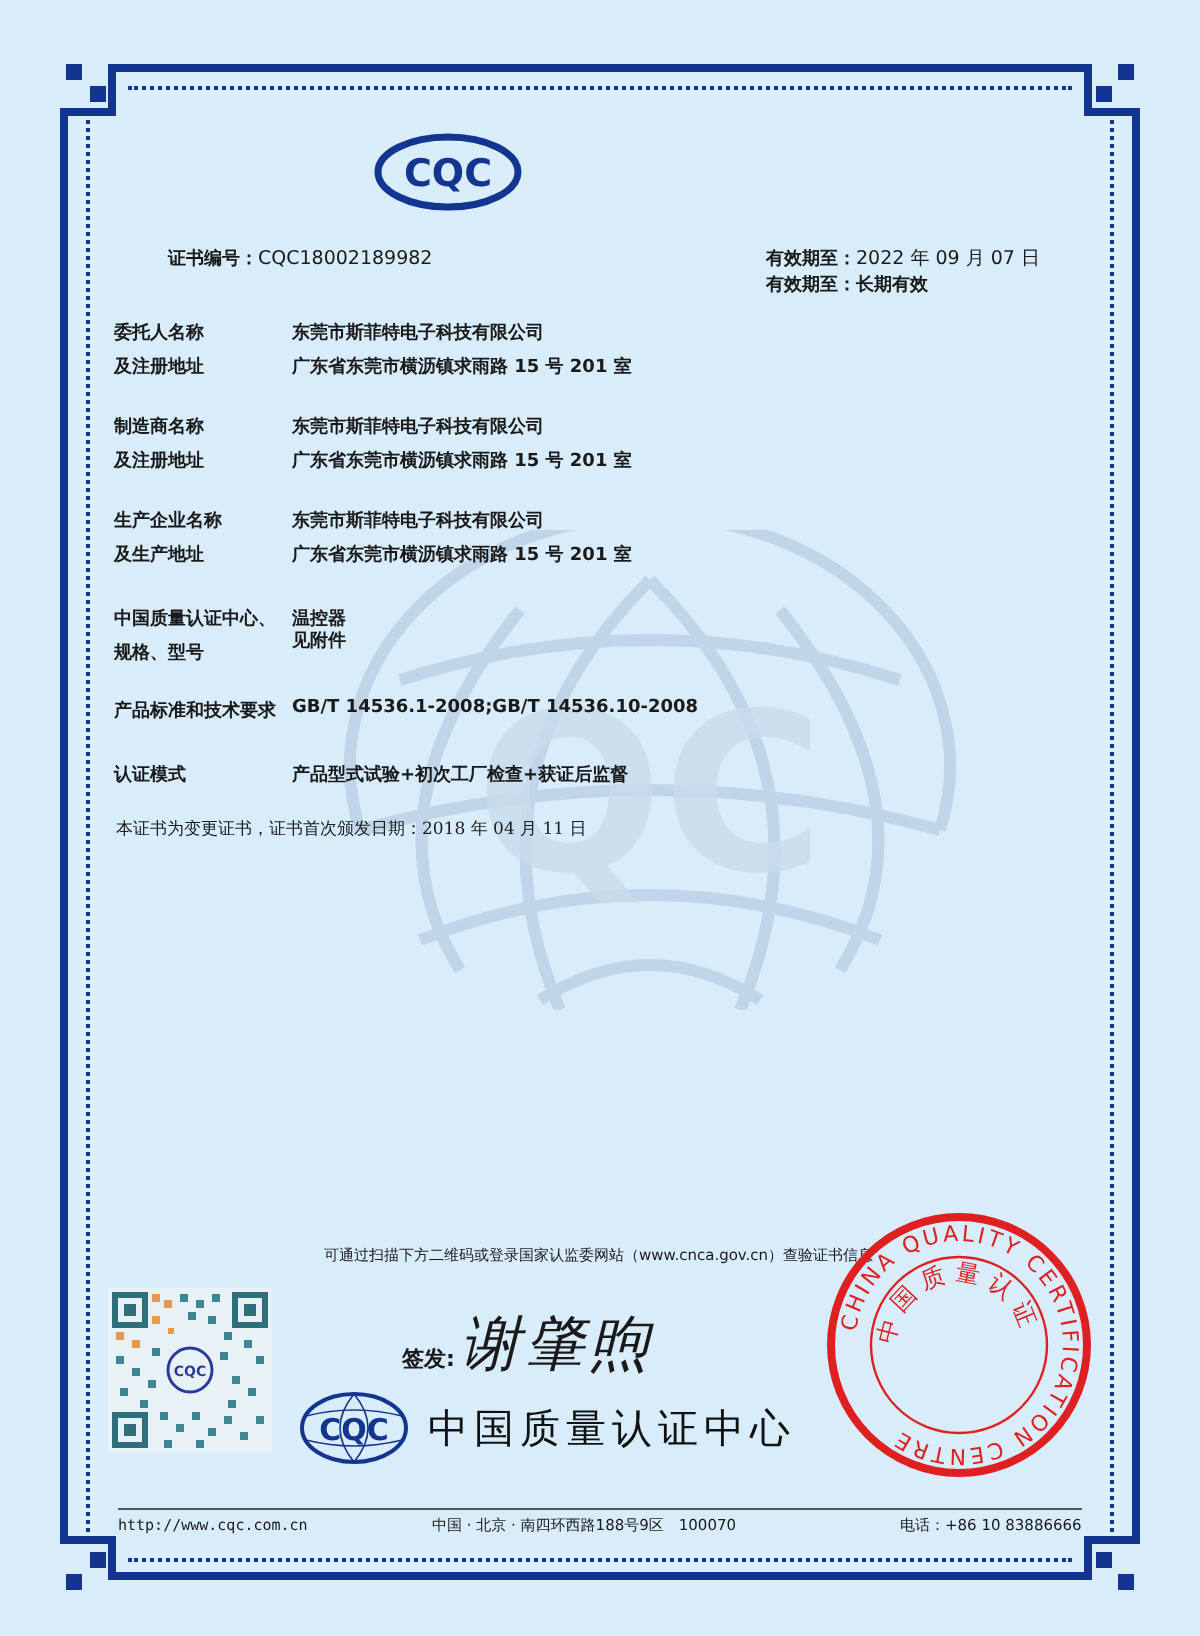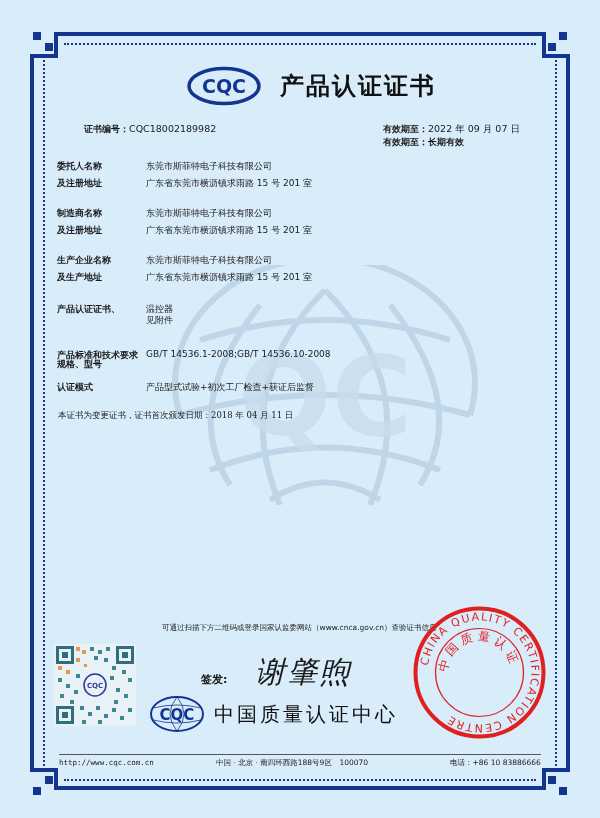--- a/index.html
+++ b/index.html
@@ -18,30 +18,30 @@
 
   .watermark { position: absolute; left: 160px; top: 265px; width: 330px; height: 240px; opacity: 1; }
 
   .title-row { position: absolute; left: 186px; top: 66px; height: 40px; display: flex; align-items: center; }
   .title-text { font-size: 24px; font-weight: bold; letter-spacing: 2px; margin-left: 18px; color: #111; }
 
   .meta-label { font-size: 9px; font-weight: bold; font-family: "DejaVu Serif", serif; text-align: right; }
   .meta-value { font-size: 9.5px; }
 
   .field-label { position: absolute; left: 57px; font-size: 9px; font-weight: bold; }
-  .field-value { position: absolute; left: 146px; font-size: 9px; }
+  .field-value { position: absolute; left: 146px; font-size: 9px; font-weight: bold; }
 
   .notes { position: absolute; left: 58px; top: 408px; font-size: 8.5px; font-family: "DejaVu Serif", serif; line-height: 15px; }
 
   .verify-note { position: absolute; left: 162px; top: 623px; font-size: 7.5px; }
 
   .qr { position: absolute; left: 54px; top: 644px; width: 82px; height: 82px; }
 
   .sign-label { position: absolute; left: 201px; top: 672px; font-size: 11px; font-weight: bold; }
-  .signature { position: absolute; left: 230px; top: 652px; font-size: 30px; font-family: Liberation Mono, monospace; font-style: italic; letter-spacing: 2px; margin-left: 25px; }
+  .signature { position: absolute; left: 230px; top: 652px; font-size: 30px; font-family: Liberation Mono, monospace; font-style: italic; letter-spacing: 2px; }
 
   .org-row { position: absolute; left: 148px; top: 694px; display: flex; align-items: center; }
   .org-name { font-size: 20px; letter-spacing: 3px; margin-left: 8px; color: #111; }
 
   .seal { position: absolute; left: 412px; top: 605px; width: 135px; height: 135px; }
 
   .footer-rule { position: absolute; left: 59px; top: 754px; width: 482px; height: 1px; background: #555; }
   .footer { position: absolute; top: 758px; font-size: 7.5px; }
 </style>
 </head>
@@ -89,21 +89,20 @@
     <path d="M230 40 Q310 140 260 220"></path>
   </g>
   <text x="165" y="170" text-anchor="middle" font-family="DejaVu Sans, sans-serif" font-weight="bold" font-size="110" fill="#c8dcec" opacity="0.8">QC</text>
 </svg>
 
 <div class="title-row">
   <svg width="76" height="40" viewBox="0 0 76 40">
     <ellipse cx="38" cy="20" rx="35" ry="17.5" fill="none" stroke="#14358f" stroke-width="3.5"></ellipse>
     <text x="38" y="27" text-anchor="middle" font-family="DejaVu Sans, sans-serif" font-weight="bold" font-size="19" fill="#14358f">CQC</text>
   </svg>
-  <span class="title-text">产品认证证书</span>
 </div>
 
 <div class="abs" style="left:84px;top:117px;">
   <span class="meta-label">证书编号：</span><span class="meta-value">CQC18002189982</span>
 </div>
 <div class="abs" style="left:383px;top:117px;">
   <span class="meta-label">有效期至：</span><span class="meta-value">2022 年 09 月 07 日</span>
 </div>
 <div class="abs" style="left:383px;top:130px;">
   <span class="meta-label">有效期至：</span><span class="meta-label">长期有效</span>
@@ -118,23 +117,23 @@
   <span class="field-label" style="top:207px;">制造商名称</span>
   <span class="field-value" style="top:207px;">东莞市斯菲特电子科技有限公司</span>
   <span class="field-label" style="top:224px;">及注册地址</span>
   <span class="field-value" style="top:224px;">广东省东莞市横沥镇求雨路 15 号 201 室</span>
 
   <span class="field-label" style="top:254px;">生产企业名称</span>
   <span class="field-value" style="top:254px;">东莞市斯菲特电子科技有限公司</span>
   <span class="field-label" style="top:271px;">及生产地址</span>
   <span class="field-value" style="top:271px;">广东省东莞市横沥镇求雨路 15 号 201 室</span>
 
-  <span class="field-label" style="top:303px;">产品认证证书、</span>
+  <span class="field-label" style="top:303px;">中国质量认证中心、</span>
   <span class="field-value" style="top:303px;">温控器</span>
-  <span class="field-label" style="top:320px;margin-top:38px;">规格、型号</span>
+  <span class="field-label" style="top:320px;">规格、型号</span>
   <span class="field-value" style="top:314px;">见附件</span>
 
   <span class="field-label" style="top:349px;">产品标准和技术要求</span>
   <span class="field-value" style="top:349px;">GB/T 14536.1-2008;GB/T 14536.10-2008</span>
 
   <span class="field-label" style="top:381px;">认证模式</span>
   <span class="field-value" style="top:381px;">产品型式试验+初次工厂检查+获证后监督</span>
 </div>
 
 <div class="notes">

